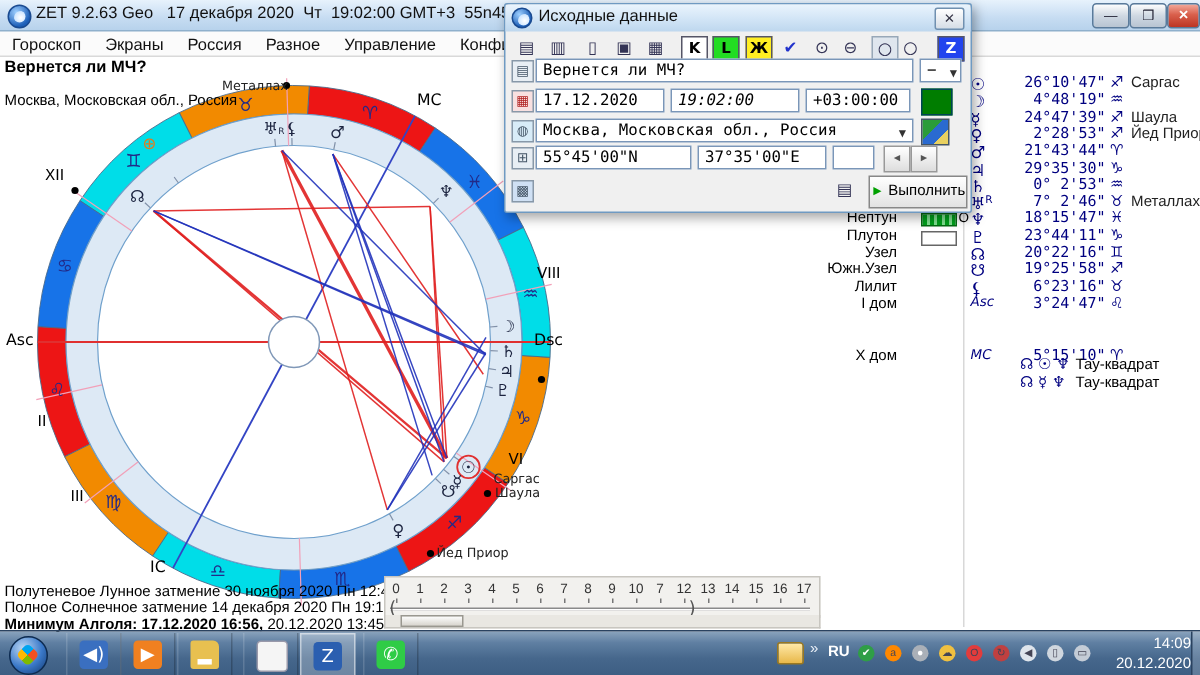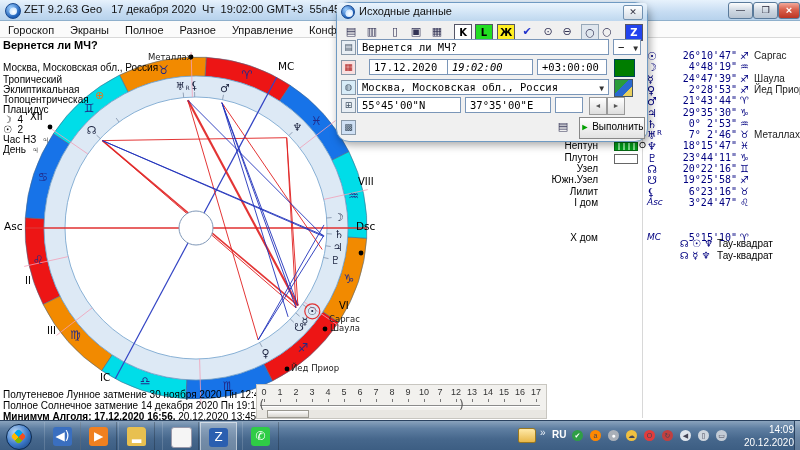--- a/index.html
+++ b/index.html
@@ -47,21 +47,21 @@
   
   #ruler{left:256px;top:384px;width:289px;height:26px;background:#f2f1ee;border:1px solid #c8c6c0;z-index:3;}
   #ruler .num{position:absolute;top:2px;font-size:9px;color:#333;width:14px;text-align:center;}
   #ruler .tick{position:absolute;top:14px;width:1px;height:3px;background:#777;}
   #ruler .groove{position:absolute;left:3px;top:20px;width:280px;height:1px;background:#8a8a8a;border-bottom:1px solid #fff;}
   #ruler .hand{position:absolute;top:13px;font-size:12px;color:#555;font-family:"DejaVu Sans Mono",monospace;}
   #sbar{left:256px;top:410px;width:289px;height:8px;background:#e9e7e2;border:1px solid #c8c6c0;border-top:none;z-index:3;}
   #sbar .thumb{position:absolute;left:10px;top:0px;width:40px;height:6px;background:linear-gradient(#fdfdfd,#d8d5ce);border:1px solid #9a9890;}
   
   #dialog{left:336px;top:2px;width:310px;height:138px;background:#f0f0f0;border:1px solid #6f9ac2;
-    border-radius:13px;box-shadow:2px 3px 8px rgba(0,0,0,.35);z-index:6;}
+    border-radius:2px;box-shadow:2px 3px 8px rgba(0,0,0,.35);z-index:6;}
   #dlg-title{position:absolute;left:0;top:0;width:100%;height:18px;border-radius:3px 3px 0 0;
     background:linear-gradient(#eaf4fd,#cfe3f5 60%,#bed7ee);}
   #dlg-title .t{position:absolute;left:22px;top:2px;font-size:11px;color:#111;}
   #dlg-close{position:absolute;right:4px;top:2px;width:18px;height:13px;border:1px solid #7090b0;border-radius:2px;
     background:linear-gradient(#fff,#d5dde6);font-size:9px;line-height:12px;text-align:center;color:#334;}
   .dtool{position:absolute;top:21px;width:16px;height:15px;font-size:11px;line-height:15px;text-align:center;
     color:#335;font-family:"DejaVu Sans",sans-serif;}
   .dtool.box{border:1px solid #556;background:#fff;font-weight:bold;font-size:10px;}
   .dicon{position:absolute;left:4px;width:13px;height:13px;border:1px solid #8898a8;background:#e8eef4;
     font-size:9px;line-height:12px;text-align:center;color:#456;}
@@ -104,34 +104,24 @@
 <div id="screen">
 
   <div id="titlebar" class="abs">
     <span class="applogo"></span>
     <span class="title">ZET 9.2.63 Geo   17 декабря 2020  Чт  19:02:00 GMT+3  55n45  37e35</span>
     <span class="winbtn" style="left:728px;width:23px;">—</span>
     <span class="winbtn" style="left:753px;width:23px;">❒</span>
     <span class="winbtn" id="btn-close" style="left:778px;width:20px;font-size:11px;">×</span>
   </div>
 
-  <div id="menubar" class="abs"><span>Гороскоп</span><span>Экраны</span><span>Полное</span><span>Разное</span><span>Управление</span><span>Конфигурация</span><span>Настройки</span></div>
+  <div id="menubar" class="abs"><span>Гороскоп</span><span>Экраны</span><span>Россия</span><span>Разное</span><span>Управление</span><span>Конфигурация</span><span>Настройки</span></div>
 
   <div class="abs infoq">Вернется ли МЧ?</div>
   <div class="abs infol" style="left:3px;top:62px;">Москва, Московская обл., Россия</div>
-  <div class="abs" id="settings" style="left:3px;top:74px;z-index:2;">
-      <div>Тропический</div>
-      <div>Эклиптикальная</div>
-      <div>Топоцентрическая</div>
-      <div>Плацидус</div>
-      <div>☽  4</div>
-      <div>☉  2</div>
-      <div>Час НЗ  ♃</div>
-      <div>День  ♃</div>
-    </div>
 
   <svg id="wheel" class="abs" style="left:0;top:0;z-index:1;" width="800" height="450" viewBox="0 0 800 450" xmlns="http://www.w3.org/2000/svg">
       <path d="M 290.2 85.3 A 171 171 0 0 0 206.2 57.3 L 205.0 76.3 A 152 152 0 0 1 279.7 101.1 Z" fill="#ed1515" stroke="#4a6a8a" stroke-width="0.6"></path>
       <path d="M 206.2 57.3 A 171 171 0 0 0 119.5 75.1 L 128.0 92.1 A 152 152 0 0 1 205.0 76.3 Z" fill="#f28a00" stroke="#4a6a8a" stroke-width="0.6"></path>
       <path d="M 119.5 75.1 A 171 171 0 0 0 53.3 133.8 L 69.1 144.3 A 152 152 0 0 1 128.0 92.1 Z" fill="#00dde8" stroke="#4a6a8a" stroke-width="0.6"></path>
       <path d="M 53.3 133.8 A 171 171 0 0 0 25.3 217.8 L 44.3 219.0 A 152 152 0 0 1 69.1 144.3 Z" fill="#1773e8" stroke="#4a6a8a" stroke-width="0.6"></path>
       <path d="M 25.3 217.8 A 171 171 0 0 0 43.1 304.5 L 60.1 296.0 A 152 152 0 0 1 44.3 219.0 Z" fill="#ed1515" stroke="#4a6a8a" stroke-width="0.6"></path>
       <path d="M 43.1 304.5 A 171 171 0 0 0 101.8 370.7 L 112.3 354.9 A 152 152 0 0 1 60.1 296.0 Z" fill="#f28a00" stroke="#4a6a8a" stroke-width="0.6"></path>
       <path d="M 101.8 370.7 A 171 171 0 0 0 185.8 398.7 L 187.0 379.7 A 152 152 0 0 1 112.3 354.9 Z" fill="#00dde8" stroke="#4a6a8a" stroke-width="0.6"></path>
       <path d="M 185.8 398.7 A 171 171 0 0 0 272.5 380.9 L 264.0 363.9 A 152 152 0 0 1 187.0 379.7 Z" fill="#1773e8" stroke="#4a6a8a" stroke-width="0.6"></path>
@@ -402,21 +392,21 @@
         <div class="dtool" style="left: 244px; background: rgb(223, 230, 238); border: 1px solid rgb(152, 168, 184);">○</div>
         <div class="dtool" style="left: 262px;">○</div>
       </div>
     <div class="dtool box" style="left:288px;background:#2244ee;color:#fff;">Z</div>
 
     <div class="dicon" style="top:37px;">▤</div>
     <div class="dinput" style="left:20px;top:36px;width:252px;">Вернется ли МЧ?</div>
     <div class="dinput" style="left:276px;top:36px;width:28px;"><span>−</span><span class="dva" style="right:2px;top:4px;">▼</span></div>
 
     <div class="dicon" style="top:57px;background:#f8e0e0;color:#b02020;">▦</div>
-    <div class="dinput" style="left:32px;top:56px;width:86px;">17.12.2020</div>
+    <div class="dinput" style="left:20px;top:56px;width:86px;">17.12.2020</div>
     <div class="dinput" style="left:110px;top:56px;width:86px;font-style:italic;">19:02:00</div>
     <div class="dinput" style="left:200px;top:56px;width:70px;">+03:00:00</div>
     <div id="dlg-green"></div>
 
     <div class="dicon" style="top:77px;background:#d8ecf8;">◍</div>
     <div class="dinput" style="left:20px;top:76px;width:252px;"><span>Москва, Московская обл., Россия</span><span class="dva" style="right:4px;top:4px;">▼</span></div>
     <div id="dlg-map"></div>
 
     <div class="dicon" style="top:95px;">⊞</div>
     <div class="dinput" style="left:20px;top:94px;width:104px;">55°45'00"N</div>

